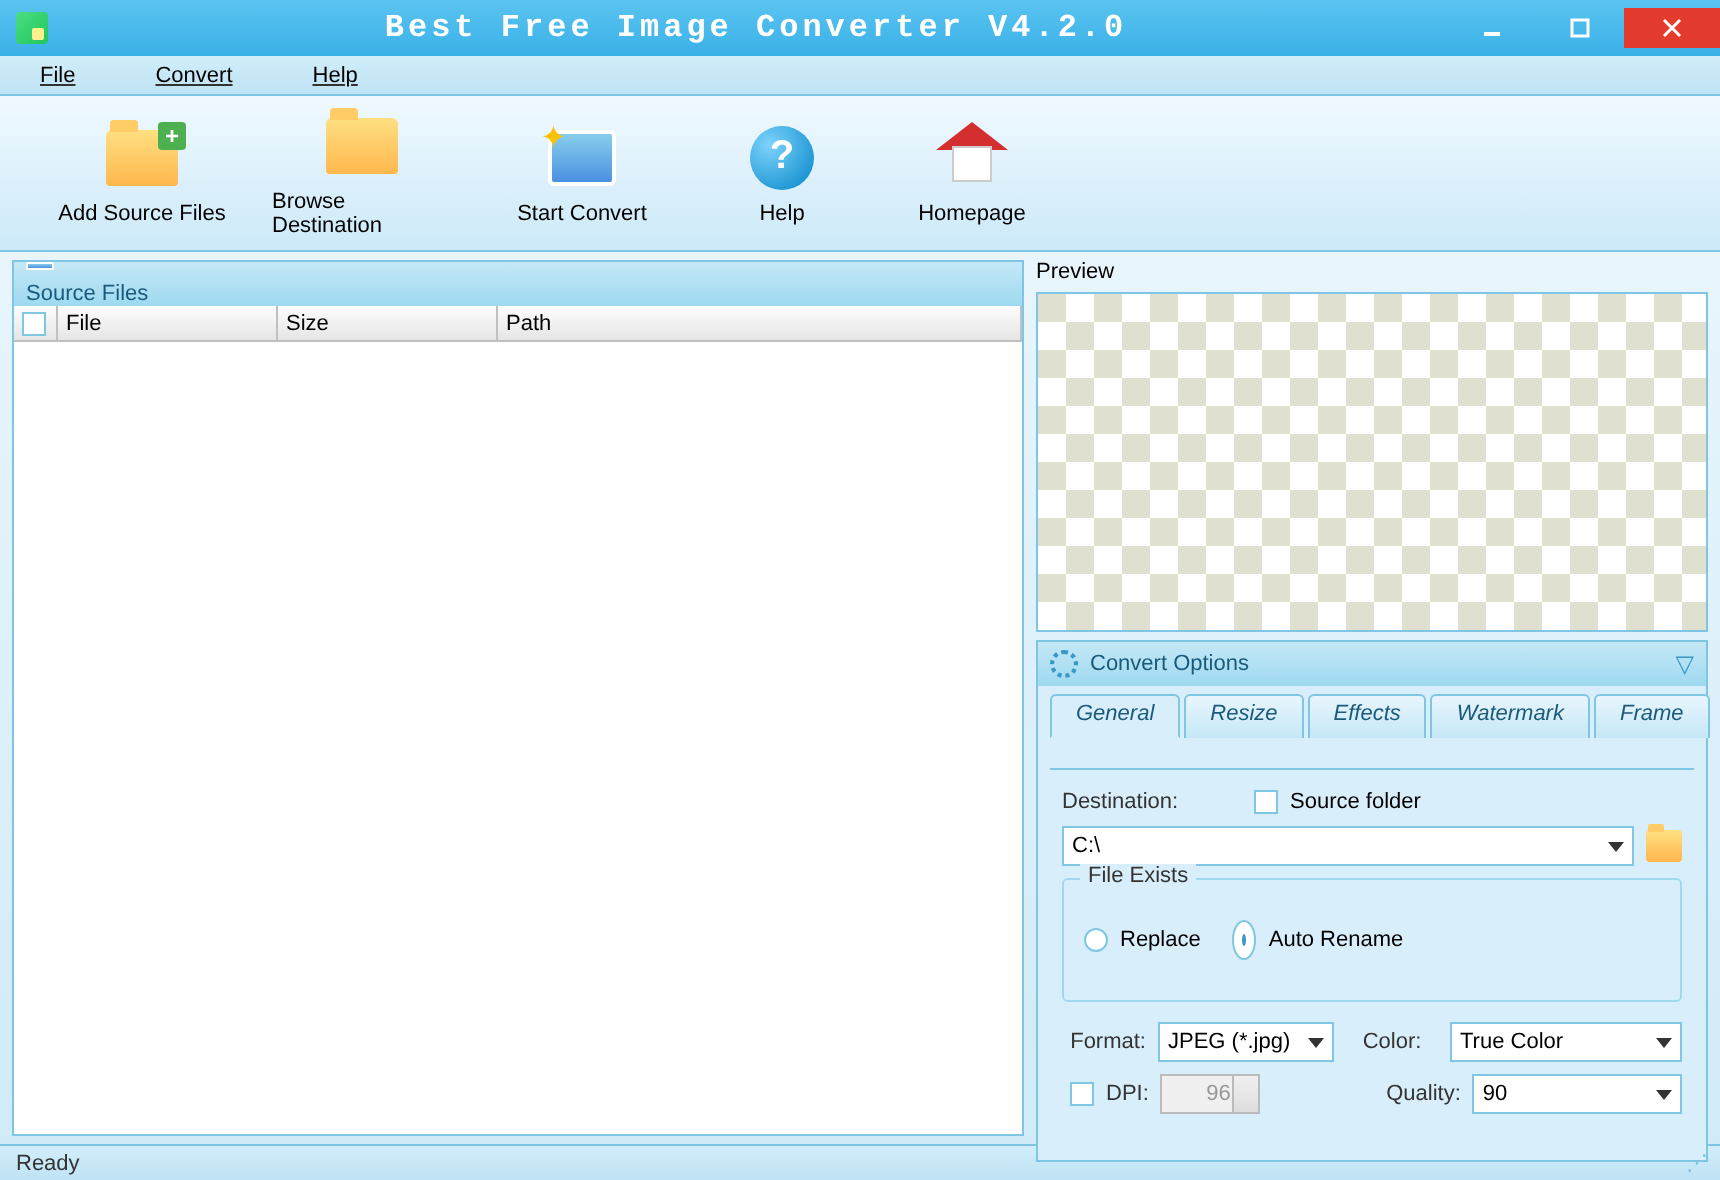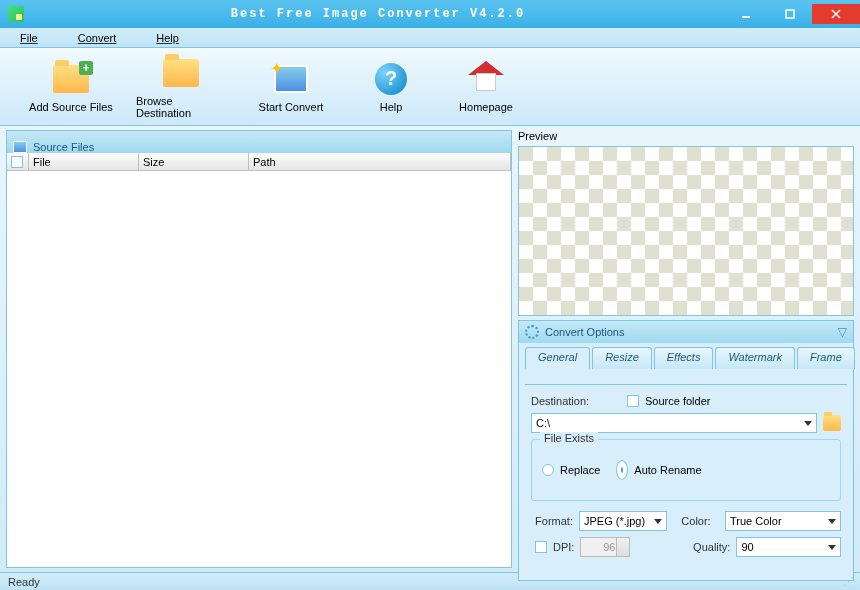--- a/index.html
+++ b/index.html
@@ -1,21 +1,21 @@
 <!DOCTYPE html>
 <html><head>
 <meta charset="utf-8">
 <style>
 * { box-sizing: border-box; margin: 0; padding: 0; font-family: Tahoma, sans-serif; font-size: 11px; }
 body { background: #fff; width: 860px; height: 590px; overflow: hidden; }
 
 .titlebar { height: 28px; background: linear-gradient(#5ac4f0, #3ab0e8); display: flex; align-items: center; padding-left: 8px; position: relative; }
 .titlebar .app-icon { width: 16px; height: 16px; background: linear-gradient(135deg, #4ade80, #22c55e); border-radius: 2px; margin-right: 8px; position: relative; }
 .titlebar .app-icon::after { content: ""; position: absolute; right: 2px; bottom: 2px; width: 6px; height: 6px; background: #fef08a; border-radius: 1px; }
-.titlebar .title { flex: 1; text-align: center; color: #fff; font-family: "Courier New", monospace; font-weight: bold; font-size: 12px; letter-spacing: 2px; }
+.titlebar .title { flex: 1; text-align: center; color: #fff; font-family: "Courier New", monospace; font-weight: bold; font-size: 16px; letter-spacing: 2px; }
 .winbtns { display: flex; }
 .winbtn { width: 44px; height: 20px; display: flex; align-items: center; justify-content: center; color: #fff; }
 .winbtn.close { background: #e33c2e; width: 48px; height: 20px; }
 .winbtn svg { stroke: currentColor; }
 
 .menubar { height: 20px; background: linear-gradient(#d1edf9, #bfe3f5); display: flex; align-items: center; padding-left: 20px; gap: 40px; border-bottom: 1px solid #7fc5e4; }
 .menubar span { text-decoration: underline; text-decoration-color: #333; }
 
 .toolbar { height: 78px; background: linear-gradient(#f0f9ff, #cce9f8); display: flex; align-items: center; gap: 20px; padding-left: 26px; border-bottom: 1px solid #7fc5e4; }
 .tool { display: flex; flex-direction: column; align-items: center; gap: 4px; width: 90px; }
@@ -25,21 +25,21 @@
 .folder .plus { position: absolute; top: -4px; right: -4px; width: 14px; height: 14px; background: #4caf50; border-radius: 2px; color: #fff; font-size: 12px; line-height: 14px; text-align: center; font-weight: bold; }
 .convert-ico { width: 34px; height: 28px; background: linear-gradient(#87ceeb, #4a90e2); border: 2px solid #fff; border-radius: 3px; position: relative; }
 .convert-ico::after { content: "✦"; position: absolute; top: -8px; left: -6px; color: #ffc107; font-size: 16px; }
 .help-ico { width: 32px; height: 32px; border-radius: 50%; background: radial-gradient(circle at 30% 30%, #7dd3fc, #0284c7); color: #fff; font-size: 20px; font-weight: bold; display: flex; align-items: center; justify-content: center; }
 .home-ico { position: relative; width: 32px; height: 28px; }
 .home-roof { width: 0; height: 0; border-left: 18px solid transparent; border-right: 18px solid transparent; border-bottom: 14px solid #d32f2f; position: absolute; top: -4px; left: -2px; }
 .home-body { position: absolute; top: 8px; left: 6px; width: 20px; height: 18px; background: #fff; border: 1px solid #ccc; }
 
 .content { display: flex; height: 446px; padding: 4px 6px; gap: 6px; background: linear-gradient(#e8f5fd, #d1ebf8); }
 .left { flex: 1; display: flex; flex-direction: column; border: 1px solid #7fc5e4; }
-.panel-h { height: 22px; background: linear-gradient(#c5e8f7, #9ed9f0); display: flex; align-items: flex-end; padding: 0 6px; gap: 6px; color: #1a5a7a; }
+.panel-h { height: 22px; background: linear-gradient(#c5e8f7, #9ed9f0); display: flex; align-items: flex-start; padding: 0 6px; gap: 6px; color: #1a5a7a; flex-direction: column; }
 .panel-h .hicon { width: 14px; height: 12px; background: linear-gradient(#87ceeb, #4a90e2); border: 1px solid #fff; border-radius: 1px; }
 .cols { height: 18px; display: flex; background: linear-gradient(#fdfdfd, #e5e5e5); border-bottom: 1px solid #c0c0c0; }
 .col { border-right: 1px solid #c0c0c0; display: flex; align-items: center; padding: 0 4px; }
 .col.c0 { width: 22px; }
 .col.c1 { width: 110px; }
 .col.c2 { width: 110px; }
 .col.c3 { flex: 1; }
 .filelist { flex: 1; background: #fff; }
 
 .right { width: 336px; display: flex; flex-direction: column; gap: 4px; }

